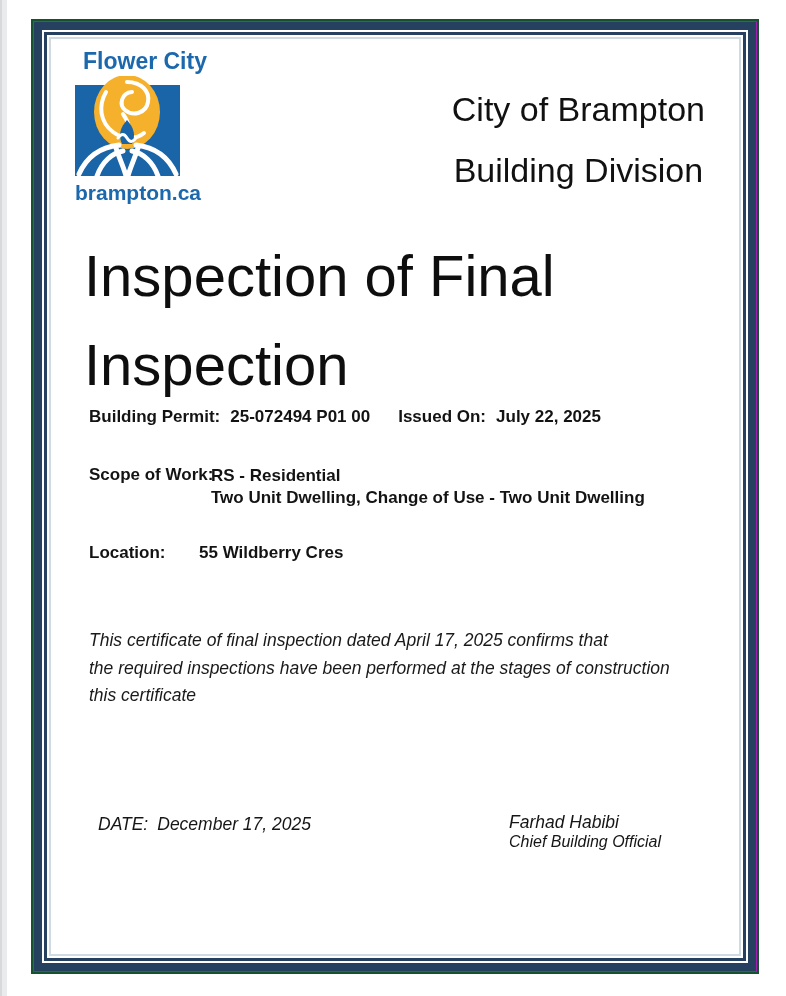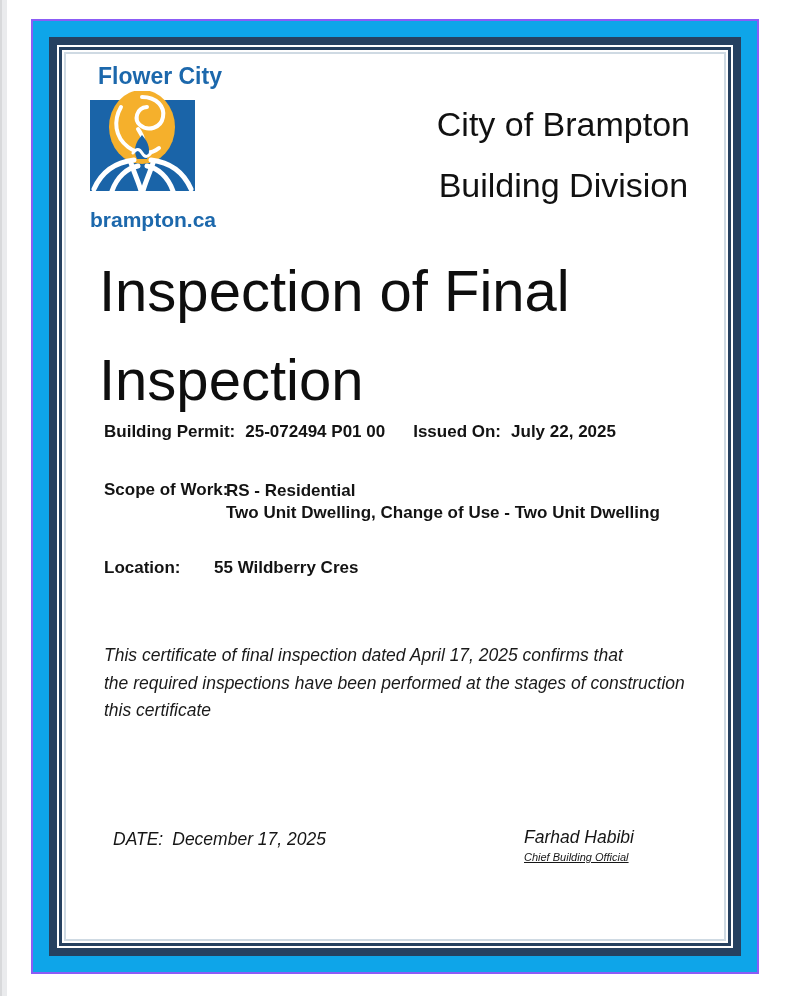--- a/index.html
+++ b/index.html
@@ -7,29 +7,29 @@
     width:786px;height:996px;position:relative;background:#ffffff;
     font-family:"Liberation Sans", sans-serif;color:#161616;overflow:hidden;
   }
   
   .scan-edge{position:absolute;left:0;top:0;width:7px;height:100%;background:#eaebed;}
   .scan-edge-line{position:absolute;left:0;top:0;width:2px;height:100%;background:#d8d9db;}
 
   
   .frame{position:absolute;left:31px;top:19px;width:728px;height:955px;box-sizing:border-box;}
   .frame,.frame *{box-sizing:border-box;}
-  .f1{width:100%;height:100%;border:2px solid #8b5cf6;padding:16px;background:#0ea5e9;}
+  .f1{width:100%;height:100%;border:2px solid #14532d;padding:1px;background:#a21caf;}
   .f2{width:100%;height:100%;border:8px solid #264160;padding:2px;background:#fff;}
   .f3{width:100%;height:100%;border:3px solid #264160;padding:2px;background:#fff;}
   .f4{width:100%;height:100%;border:2px solid #cfdae3;position:relative;background:#fff;}
 
   .logo-wrap{position:absolute;left:24px;top:9px;width:130px;}
   .logo-tagline{margin-left:8px;font-size:23px;font-weight:bold;color:#1c68ac;line-height:26px;white-space:nowrap;}
   .logo-mark{display:block;margin-top:2px;}
-  .logo-domain{font-size:21px;font-weight:bold;color:#1c68ac;margin-top:17px;white-space:nowrap;}
+  .logo-domain{font-size:21px;font-weight:bold;color:#1c68ac;margin-top:5px;white-space:nowrap;}
 
   .header-right{position:absolute;right:34px;top:40px;text-align:center;font-size:34px;line-height:61px;color:#111;white-space:nowrap;}
 
   .cert-title{position:absolute;left:33px;top:192px;font-size:58px;line-height:89px;color:#0e0e0e;white-space:nowrap;}
 
   .row{position:absolute;font-size:17px;font-weight:bold;color:#131313;white-space:nowrap;}
   .permit-row{left:38px;top:368px;}
   .permit-row .gap-sm{display:inline-block;width:10px;}
   .permit-row .gap-lg{display:inline-block;width:28px;}
 
@@ -39,21 +39,21 @@
 
   .location-row{left:38px;top:504px;display:flex;}
   .location-label{width:110px;flex:0 0 auto;}
 
   .statement{position:absolute;left:38px;top:588px;font-style:italic;font-size:17.5px;line-height:27.5px;color:#1a1a1a;white-space:nowrap;}
 
   .date-row{position:absolute;left:47px;top:775px;font-style:italic;font-size:17.5px;color:#161616;white-space:nowrap;}
   .date-row .gap-sm{display:inline-block;width:9px;}
   .signature{position:absolute;left:458px;top:772px;font-style:italic;color:#161616;white-space:nowrap;}
   .sig-name{font-size:17.5px;line-height:23px;}
-  .sig-title{font-size:11px;line-height:16px;text-decoration:underline;}
+  .sig-title{font-size:16px;line-height:16px;}
 </style>
 </head>
 <body>
 
 <div class="scan-edge"></div>
 <div class="scan-edge-line"></div>
 
 <div class="frame">
  <div class="f1">
       <div class="f2">

